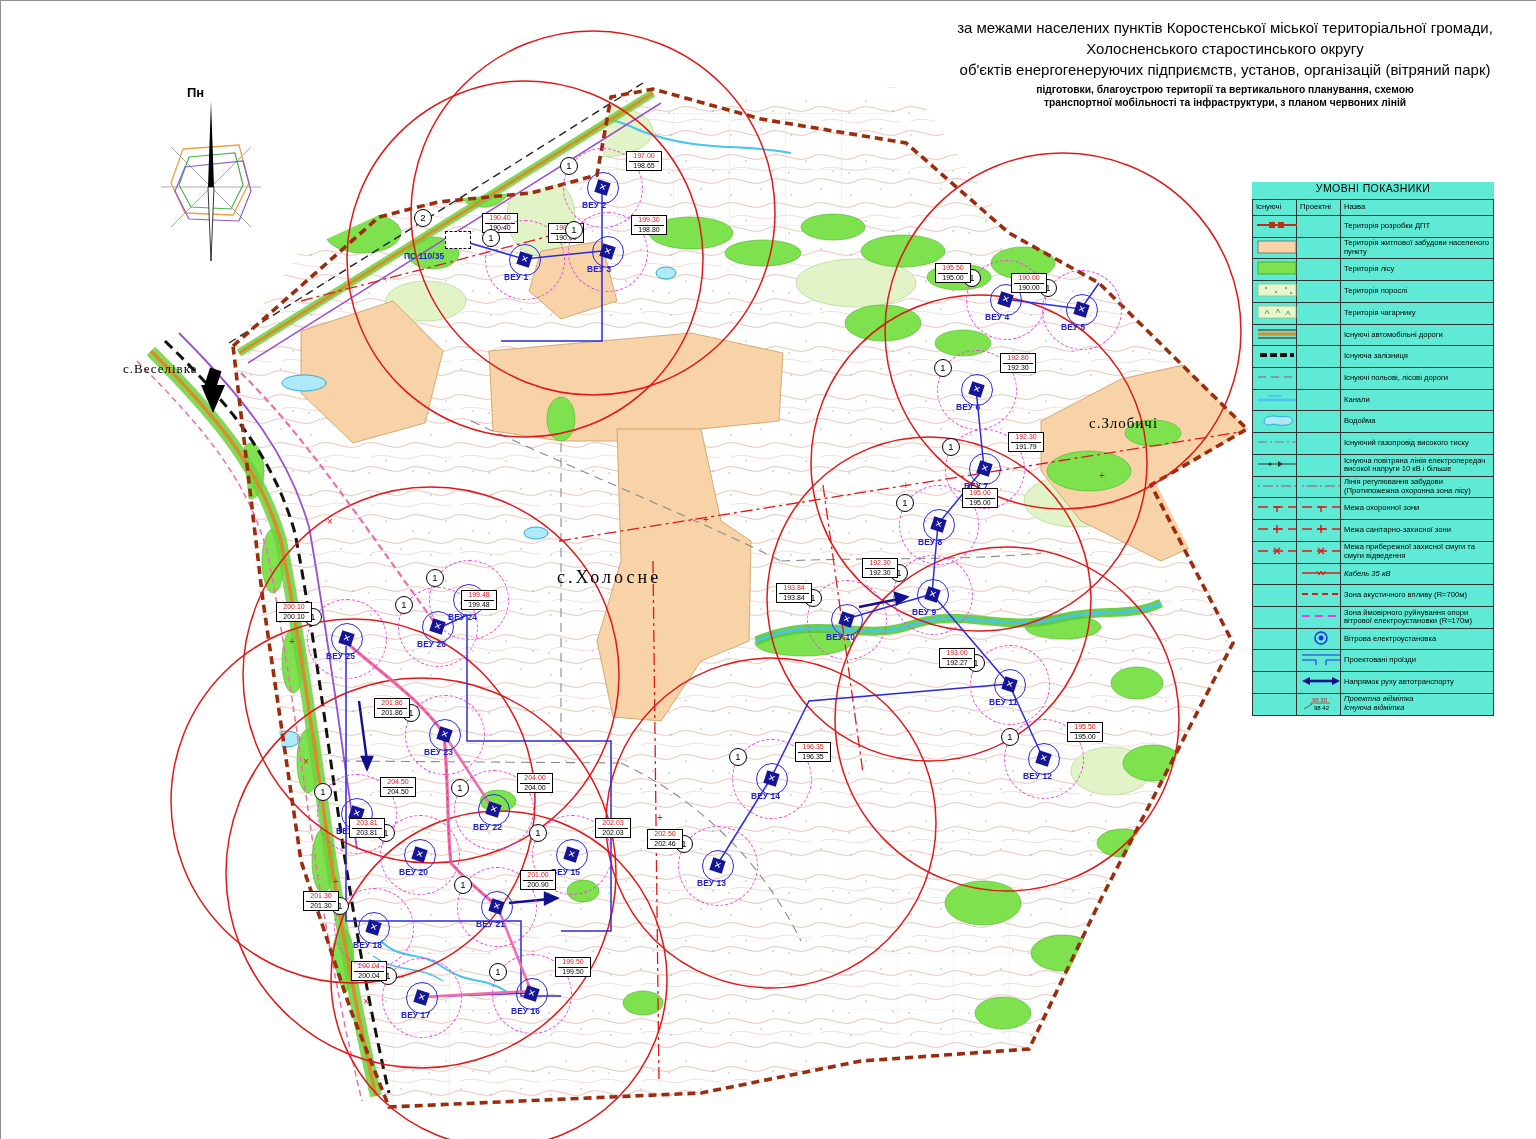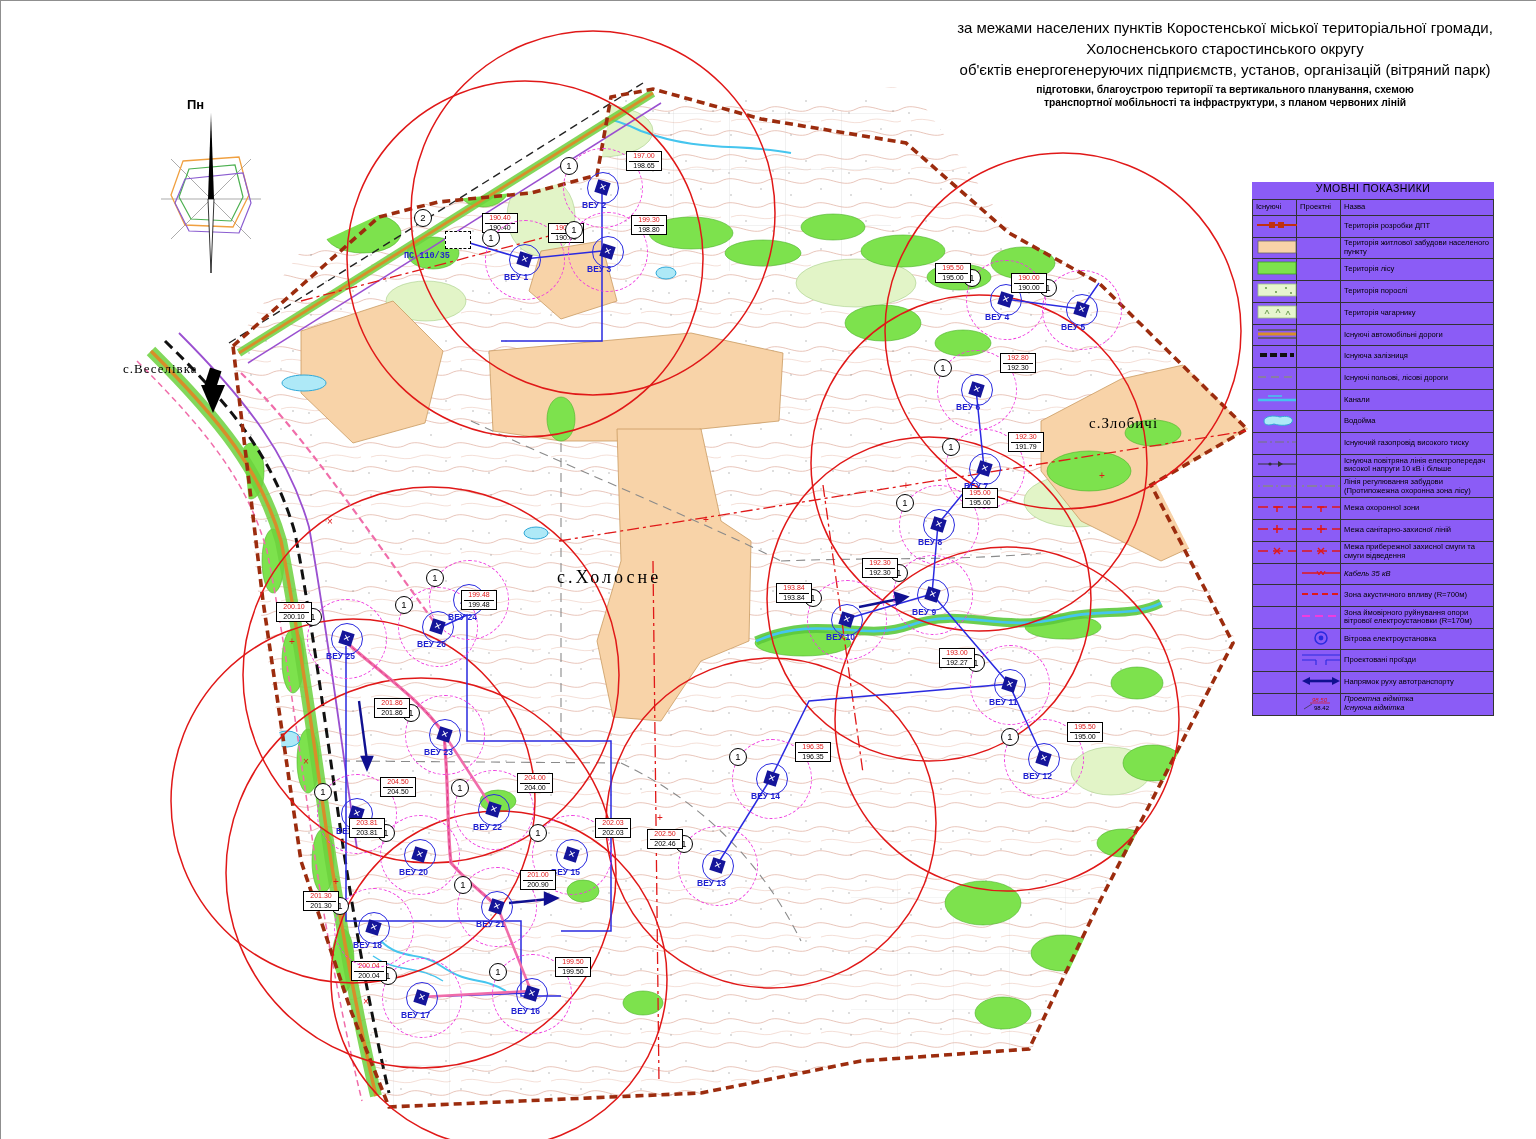--- a/index.html
+++ b/index.html
@@ -4,52 +4,52 @@
 <style>
   html,body{margin:0;padding:0;background:#e8e8e8;}
   #sheet{position:relative;width:1536px;height:1139px;background:#ffffff;border:1px solid #8f8f8f;
          overflow:hidden;font-family:"Liberation Sans",sans-serif;}
   
   #title-block{position:absolute;top:16px;left:928px;width:592px;text-align:center;color:#000;z-index:10;}
   #title-block .t-main{font-size:15px;line-height:21px;}
   #title-block .t-sub{font-size:10.3px;line-height:12.5px;font-weight:bold;}
   #title-block .gap{height:4px;}
   
-  #legend{position:absolute;top:181px;left:1251px;width:242px;z-index:10;background:#8b5cf6;}
+  #legend{position:absolute;top:181px;left:1251px;width:242px;z-index:10;background:#5eead4;}
   #legend .lg-title{text-align:center;font-size:10.5px;margin-bottom:5px;letter-spacing:.4px;}
   table.lg{border-collapse:collapse;width:100%;table-layout:fixed;}
   table.lg th,table.lg td{border:1px solid #333;font-size:7.6px;line-height:1.15;padding:1px 3px;vertical-align:middle;}
   table.lg th{font-weight:normal;text-align:left;height:13px;}
   table.lg col.c-ex{width:44px;} table.lg col.c-pr{width:44px;}
   td.sym{text-align:center;padding:0 1px;}
   td.nm{text-align:left;}
   td.nm.it{font-style:italic;white-space:pre-line;}
   
-  #compass{position:absolute;left:142px;top:84px;width:140px;height:180px;z-index:6;margin-top:12px;}
+  #compass{position:absolute;left:142px;top:84px;width:140px;height:180px;z-index:6;}
   #compass .pn{position:absolute;left:44px;top:0;font-size:13px;font-weight:bold;color:#000;}
   
   #map-canvas{position:absolute;left:0;top:0;width:1536px;height:1139px;z-index:1;}
   .vlabel{position:absolute;font-family:"Liberation Serif",serif;color:#000;z-index:6;letter-spacing:1px;}
   
   .wt{position:absolute;width:0;height:0;z-index:7;}
   .wt .rz{position:absolute;width:78px;height:78px;left:-39px;top:-39px;border:1.6px dashed #ef3cdf;border-radius:50%;}
   .wt .bc{position:absolute;width:30px;height:30px;left:-15px;top:-15px;border:1.1px solid #2a2ae0;border-radius:50%;}
   .wt .core{position:absolute;width:13px;height:13px;left:-6.5px;top:-6.5px;background:#15159a;color:#fff;
             font-size:9px;line-height:13px;text-align:center;transform:rotate(18deg);}
   .wt .tl{position:absolute;color:#1f1fd0;font-weight:bold;font-size:8.5px;white-space:nowrap;left:-20px;top:13px;}
   .badge{position:absolute;width:16px;height:16px;border:1.3px solid #000;border-radius:50%;background:#fff;
          font-size:9.5px;line-height:16px;text-align:center;color:#000;}
   .elevbox{position:absolute;background:#fff;border:1px solid #000;font-size:7px;line-height:8.5px;
            padding:0 2px;text-align:center;z-index:8;min-width:30px;}
   .elevbox .ep{color:#e01818;border-bottom:1px solid #000;}
   .elevbox .ee{color:#000;}
   
   #substation{position:absolute;z-index:7;}
   #substation .ps-box{position:absolute;left:-11px;top:-8px;width:24px;height:16px;border:1.6px dashed #000;background:#fff;}
-  #substation .ps-label{position:absolute;left:-52px;top:12px;color:#1f1fd0;font-weight:bold;font-size:8.5px;white-space:nowrap;font-family:Liberation Mono, monospace;}
+  #substation .ps-label{position:absolute;left:-52px;top:12px;color:#1f1fd0;font-weight:bold;font-size:8.5px;white-space:nowrap;}
 </style>
 </head>
 <body>
 
 <div id="sheet">
 
   <svg id="map-canvas" viewBox="0 0 1536 1139" xmlns="http://www.w3.org/2000/svg">
     <defs>
       <clipPath id="mapclip">
         <polygon points="232,345 300,250 378,214 436,200 530,190 598,172 612,92 910,86 1010,230 1100,282 1247,428 1155,482 1235,640 1102,898 1030,1050 858,1062 700,1094 520,1102 388,1108 348,1010 298,858 258,600"></polygon>
@@ -702,21 +702,21 @@
           </tr>
           <tr>
             <td class="sym"><svg width="42" height="16" viewBox="0 0 42 16" xmlns="http://www.w3.org/2000/svg">
                 <line x1="2" y1="8" x2="40" y2="8" stroke="#e01818" stroke-width="1.5" stroke-dasharray="10 5"></line>
                 <path d="M21,4 V12 M17,8 H25" stroke="#e01818" stroke-width="1.5"></path>
               </svg></td>
             <td class="sym"><svg width="42" height="16" viewBox="0 0 42 16" xmlns="http://www.w3.org/2000/svg">
                 <line x1="2" y1="8" x2="40" y2="8" stroke="#e01818" stroke-width="1.5" stroke-dasharray="10 5"></line>
                 <path d="M21,4 V12 M17,8 H25" stroke="#e01818" stroke-width="1.5"></path>
               </svg></td>
-            <td class="nm">Межа санітарно-захисної ліній</td>
+            <td class="nm">Межа санітарно-захисної зони</td>
           </tr>
           <tr>
             <td class="sym"><svg width="42" height="16" viewBox="0 0 42 16" xmlns="http://www.w3.org/2000/svg">
                 <line x1="2" y1="8" x2="40" y2="8" stroke="#e01818" stroke-width="1.5" stroke-dasharray="10 5"></line>
                 <path d="M18,5 L24,11 M24,5 L18,11" stroke="#e01818" stroke-width="1.4"></path>
               </svg></td>
             <td class="sym"><svg width="42" height="16" viewBox="0 0 42 16" xmlns="http://www.w3.org/2000/svg">
                 <line x1="2" y1="8" x2="40" y2="8" stroke="#e01818" stroke-width="1.5" stroke-dasharray="10 5"></line>
                 <path d="M18,5 L24,11 M24,5 L18,11" stroke="#e01818" stroke-width="1.4"></path>
               </svg></td>

